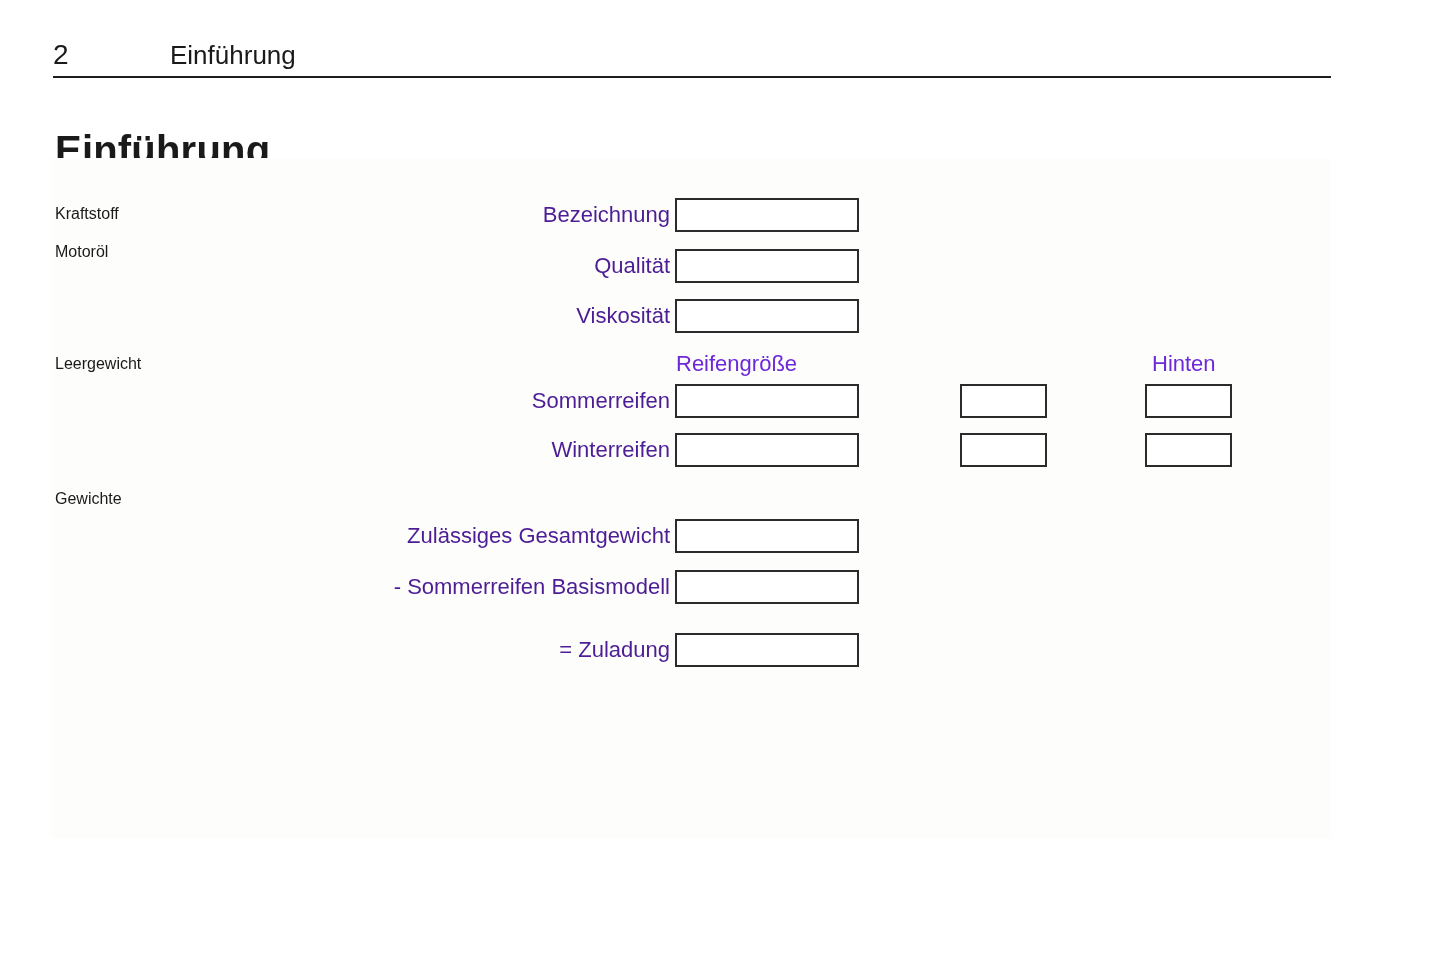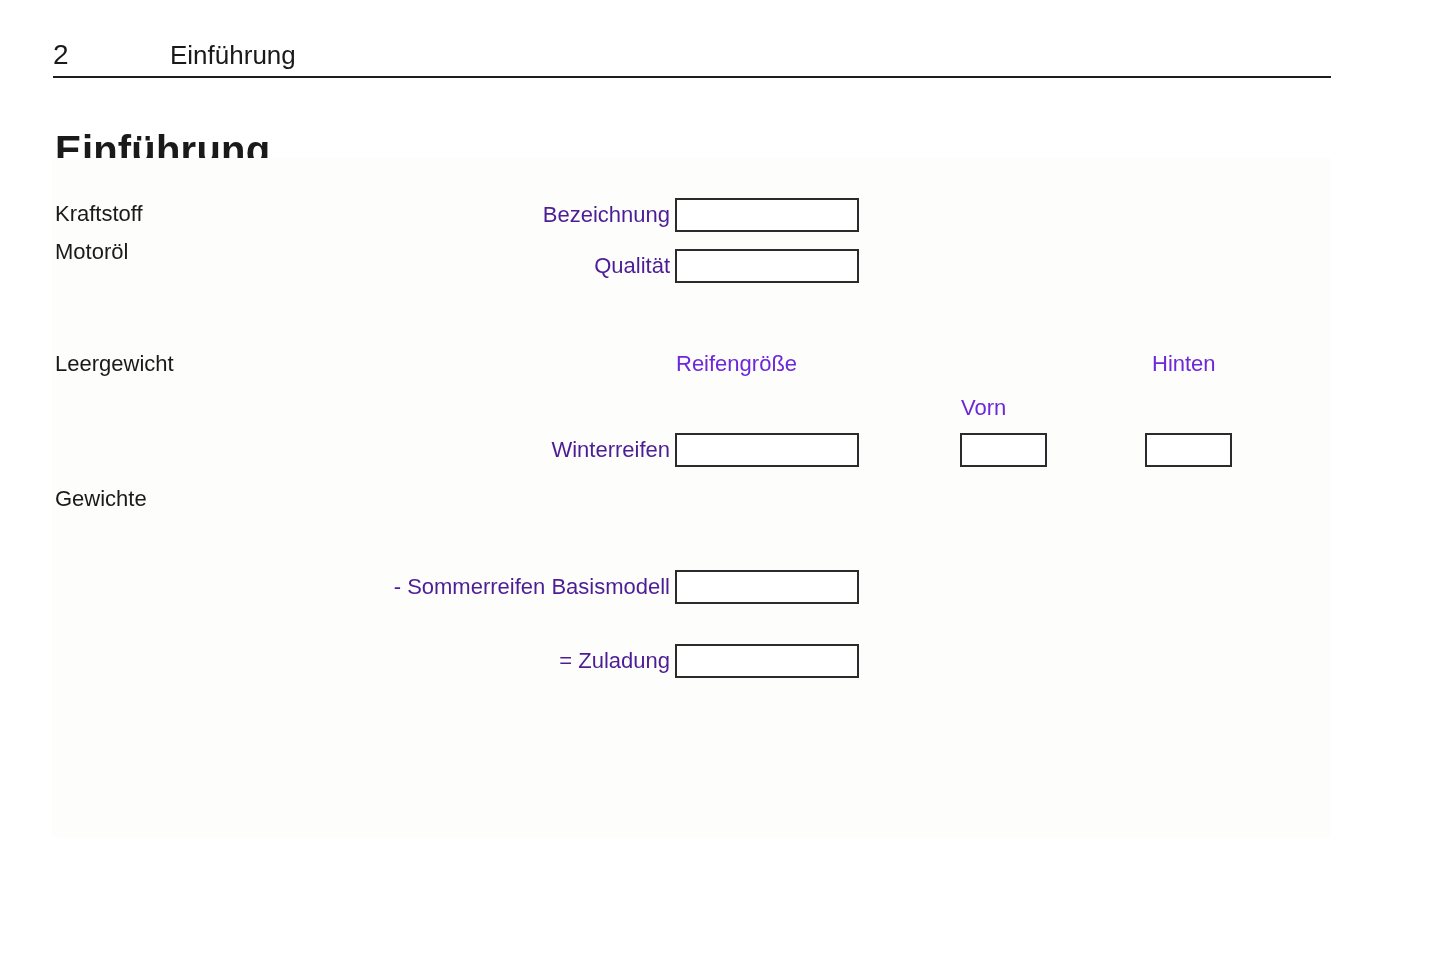--- a/index.html
+++ b/index.html
@@ -68,21 +68,21 @@
     top: 158px;
     width: 1279px;
     height: 680px;
     background: #fdfdfc;
   }
 
   
   .section-label {
     position: absolute;
     left: 3px;
-    font-size: 22px;
+    font-size: 16px;
     line-height: 28px;
     color: #1a1a1a;
     white-space: nowrap;
   }
 
   
   .field-row {
     position: absolute;
     left: 0;
     width: 1279px;
@@ -161,37 +161,51 @@
   <div class="field-row" style="top:40px;">
     <div class="field-label">Bezeichnung</div>
     <div class="input-box box-wide"></div>
   </div>
 
   <div class="field-row" style="top:91px;">
     <div class="field-label">Qualität</div>
     <div class="input-box box-wide"></div>
   </div>
 
+  <div class="field-row" style="top:141px;">
+    <div class="field-label">Viskosität</div>
+    <div class="input-box box-wide"></div>
+  </div>
 
   <div class="col-header size" style="top:192px;">Reifengröße</div>
   <div class="col-header front" style="top:192px;">Vorn</div>
   <div class="col-header rear" style="top:192px;">Hinten</div>
 
+  <div class="field-row" style="top:226px;">
+    <div class="field-label">Sommerreifen</div>
+    <div class="input-box box-wide"></div>
+    <div class="input-box box-small-front"></div>
+    <div class="input-box box-small-rear"></div>
+  </div>
 
   <div class="field-row" style="top:275px;">
     <div class="field-label">Winterreifen</div>
     <div class="input-box box-wide"></div>
     <div class="input-box box-small-front"></div>
     <div class="input-box box-small-rear"></div>
   </div>
 
+  <div class="field-row" style="top:361px;">
+    <div class="field-label">Zulässiges Gesamtgewicht</div>
+    <div class="input-box box-wide"></div>
+  </div>
 
   <div class="field-row" style="top:412px;">
     <div class="field-label">- Sommerreifen Basismodell</div>
     <div class="input-box box-wide"></div>
   </div>
 
-  <div class="field-row" style="top:486px;text-decoration:underline;">
+  <div class="field-row" style="top:475px;text-decoration:underline;">
     <div class="field-label">= Zuladung</div>
     <div class="input-box box-wide"></div>
   </div>
 
 </div>
 
 </body></html>

